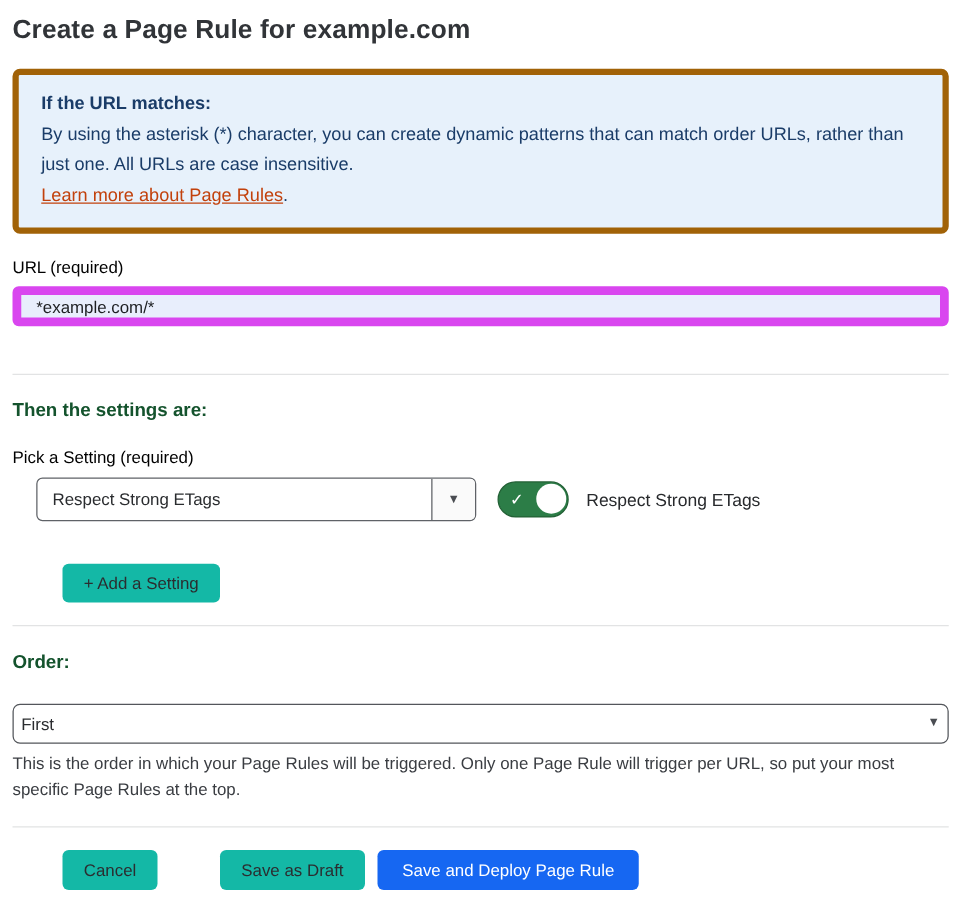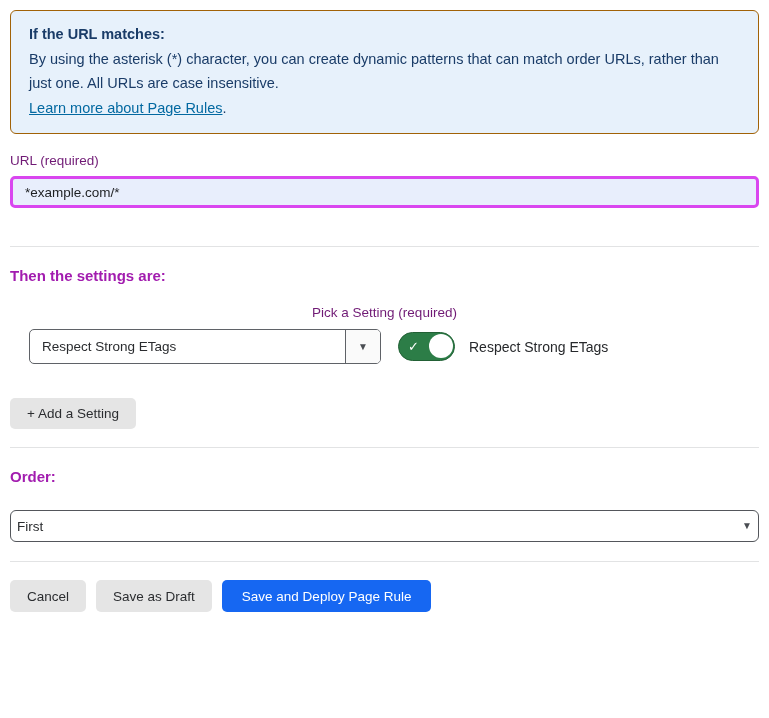--- a/index.html
+++ b/index.html
@@ -14,73 +14,73 @@
   .page-title {
     font-size: 21px;
     font-weight: 700;
     color: #313438;
     letter-spacing: 0.1px;
     margin: 2px 0 19px 0;
   }
 
   .info-box {
     background: #e7f1fb;
-    border: 1px solid #a16207;
+    border: 5px solid #a16207;
     border-radius: 6px;
     padding: 11px 18px 13px 18px;
     color: #1a3c68;
     font-size: 14.5px;
     line-height: 24.5px;
     margin-bottom: 19px;
   }
   .info-box .info-heading { font-weight: 700; }
   .info-box a {
-    color: #0369a1;
+    color: #c2410c;
     text-decoration: underline;
     cursor: pointer;
   }
   .info-box .link-suffix { text-decoration: none; color: #1a3c68; }
 
   .field-label {
     font-size: 13.5px;
-    color: #701a75;
+    color: #000000;
     margin-bottom: 8px;
   }
 
   .url-input {
     width: 100%;
     height: 32px;
     background: #e8eefc;
-    border: 3px solid #d946ef;
+    border: 7px solid #d946ef;
     border-radius: 5px;
     padding: 0 12px;
     font-size: 13.5px;
     color: #1d1f22;
     font-family: "Liberation Sans", "DejaVu Sans", sans-serif;
     outline: none;
   }
 
   .divider {
     border: none;
     border-top: 1px solid #e2e3e4;
     margin: 0;
   }
   .divider-1 { margin-top: 38px; }
   .divider-2 { margin-top: 18px; }
   .divider-3 { margin-top: 19px; }
 
   .section-heading {
     font-size: 15px;
     font-weight: 700;
-    color: #a21caf;
+    color: #14532d;
     margin-top: 20px;
   }
   .section-heading.order { }
 
-  .picker-label { margin-top: 21px; margin-bottom: 0; text-align: center; }
+  .picker-label { margin-top: 21px; margin-bottom: 0; }
 
   .setting-row {
     display: flex;
     align-items: center;
     margin-top: 9px;
     padding-left: 19px;
   }
   .setting-dropdown {
     width: 352px;
     height: 35px;
@@ -155,22 +155,23 @@
     align-items: center;
     justify-content: center;
     border: none;
     border-radius: 5px;
     font-size: 13.5px;
     font-family: "Liberation Sans", "DejaVu Sans", sans-serif;
     cursor: pointer;
     white-space: nowrap;
   }
   .btn-gray {
-    background: #e5e5e5;
+    background: #14b8a6;
     color: #2b2d30;
+    margin-left: 40px;
   }
   .btn-blue {
     background: #1667f2;
     color: #ffffff;
   }
   .add-setting-btn {
     margin-top: 34px;
     height: 31px;
     padding: 0 17px;
   }
@@ -207,20 +208,21 @@
   .footer-row .btn { height: 32px; }
   .cancel-btn { padding: 0 17px; }
   .save-draft-btn { padding: 0 17px; }
   .save-deploy-btn { padding: 0 20px; }
 </style>
 </head>
 <body>
 
 <div class="page">
 
+  <h1 class="page-title">Create a Page Rule for example.com</h1>
 
   <div class="info-box">
     <div class="info-heading">If the URL matches:</div>
     <div>By using the asterisk (*) character, you can create dynamic patterns that can match order URLs, rather than just one. All URLs are case insensitive.</div>
     <div><a>Learn more about Page Rules</a><span class="link-suffix">.</span></div>
   </div>
 
   <div class="field-label">URL (required)</div>
   <input class="url-input" type="text" value="*example.com/*" style="">
 
@@ -249,20 +251,21 @@
   <hr class="divider divider-2">
 
   <h2 class="section-heading order">Order:</h2>
 
 
   <div class="order-select">
     <span>First</span>
     <span class="dd-arrow">▼</span>
   </div>
 
+  <p class="help-text">This is the order in which your Page Rules will be triggered. Only one Page Rule will trigger per URL, so put your most specific Page Rules at the top.</p>
 
   <hr class="divider divider-3">
 
   <div class="footer-row">
     <button class="btn btn-gray cancel-btn">Cancel</button>
     <button class="btn btn-gray save-draft-btn">Save as Draft</button>
     <button class="btn btn-blue save-deploy-btn">Save and Deploy Page Rule</button>
   </div>
 
 </div>

